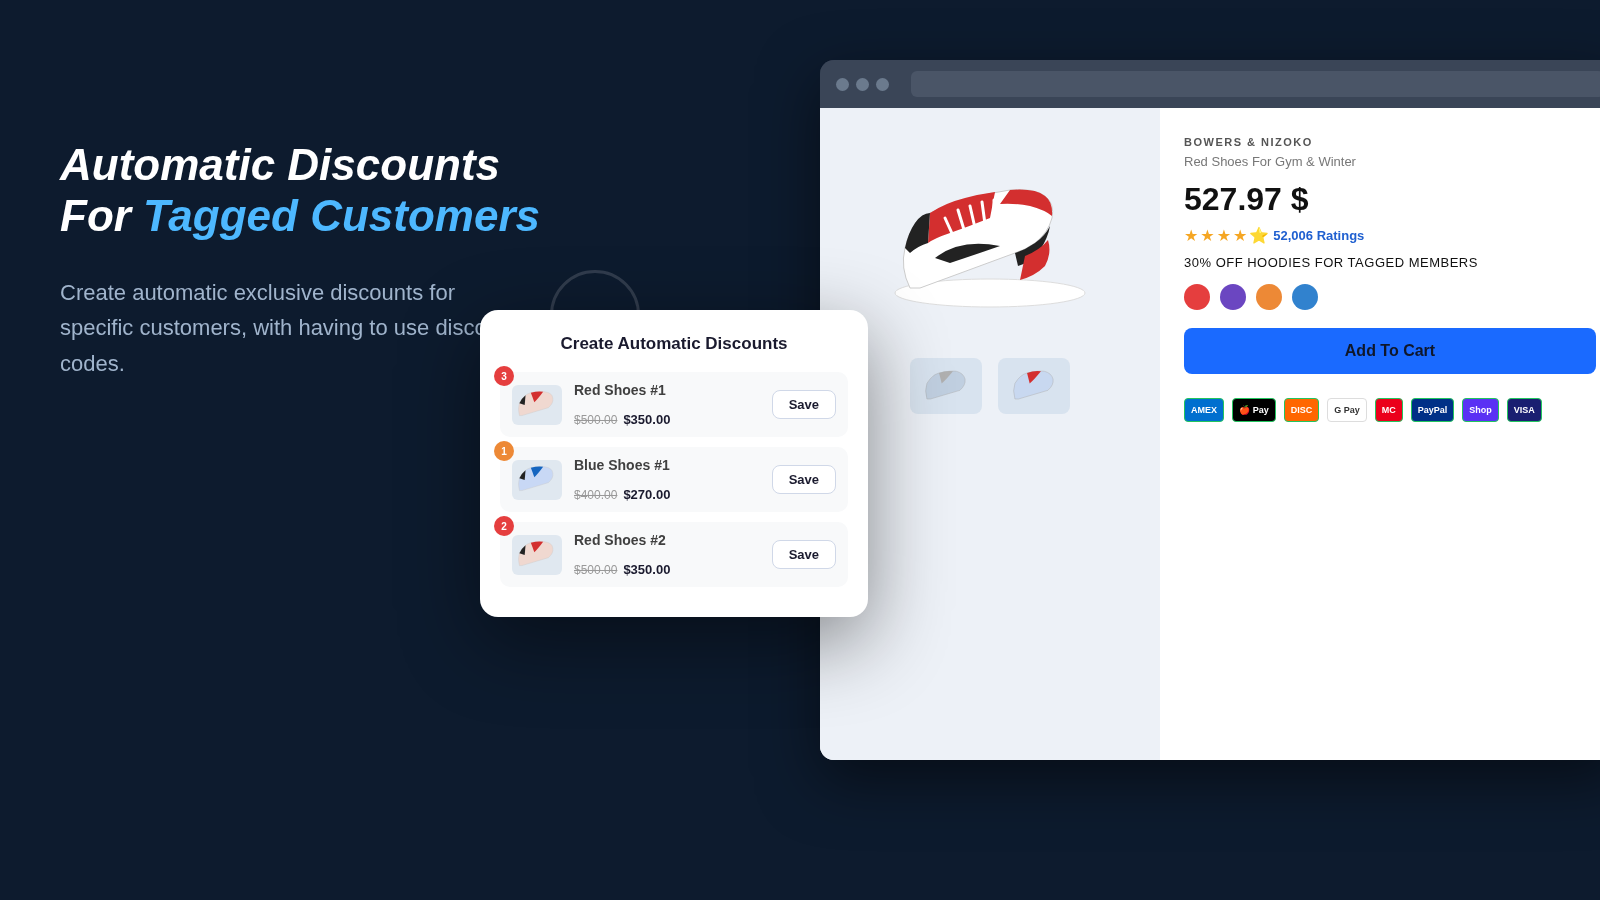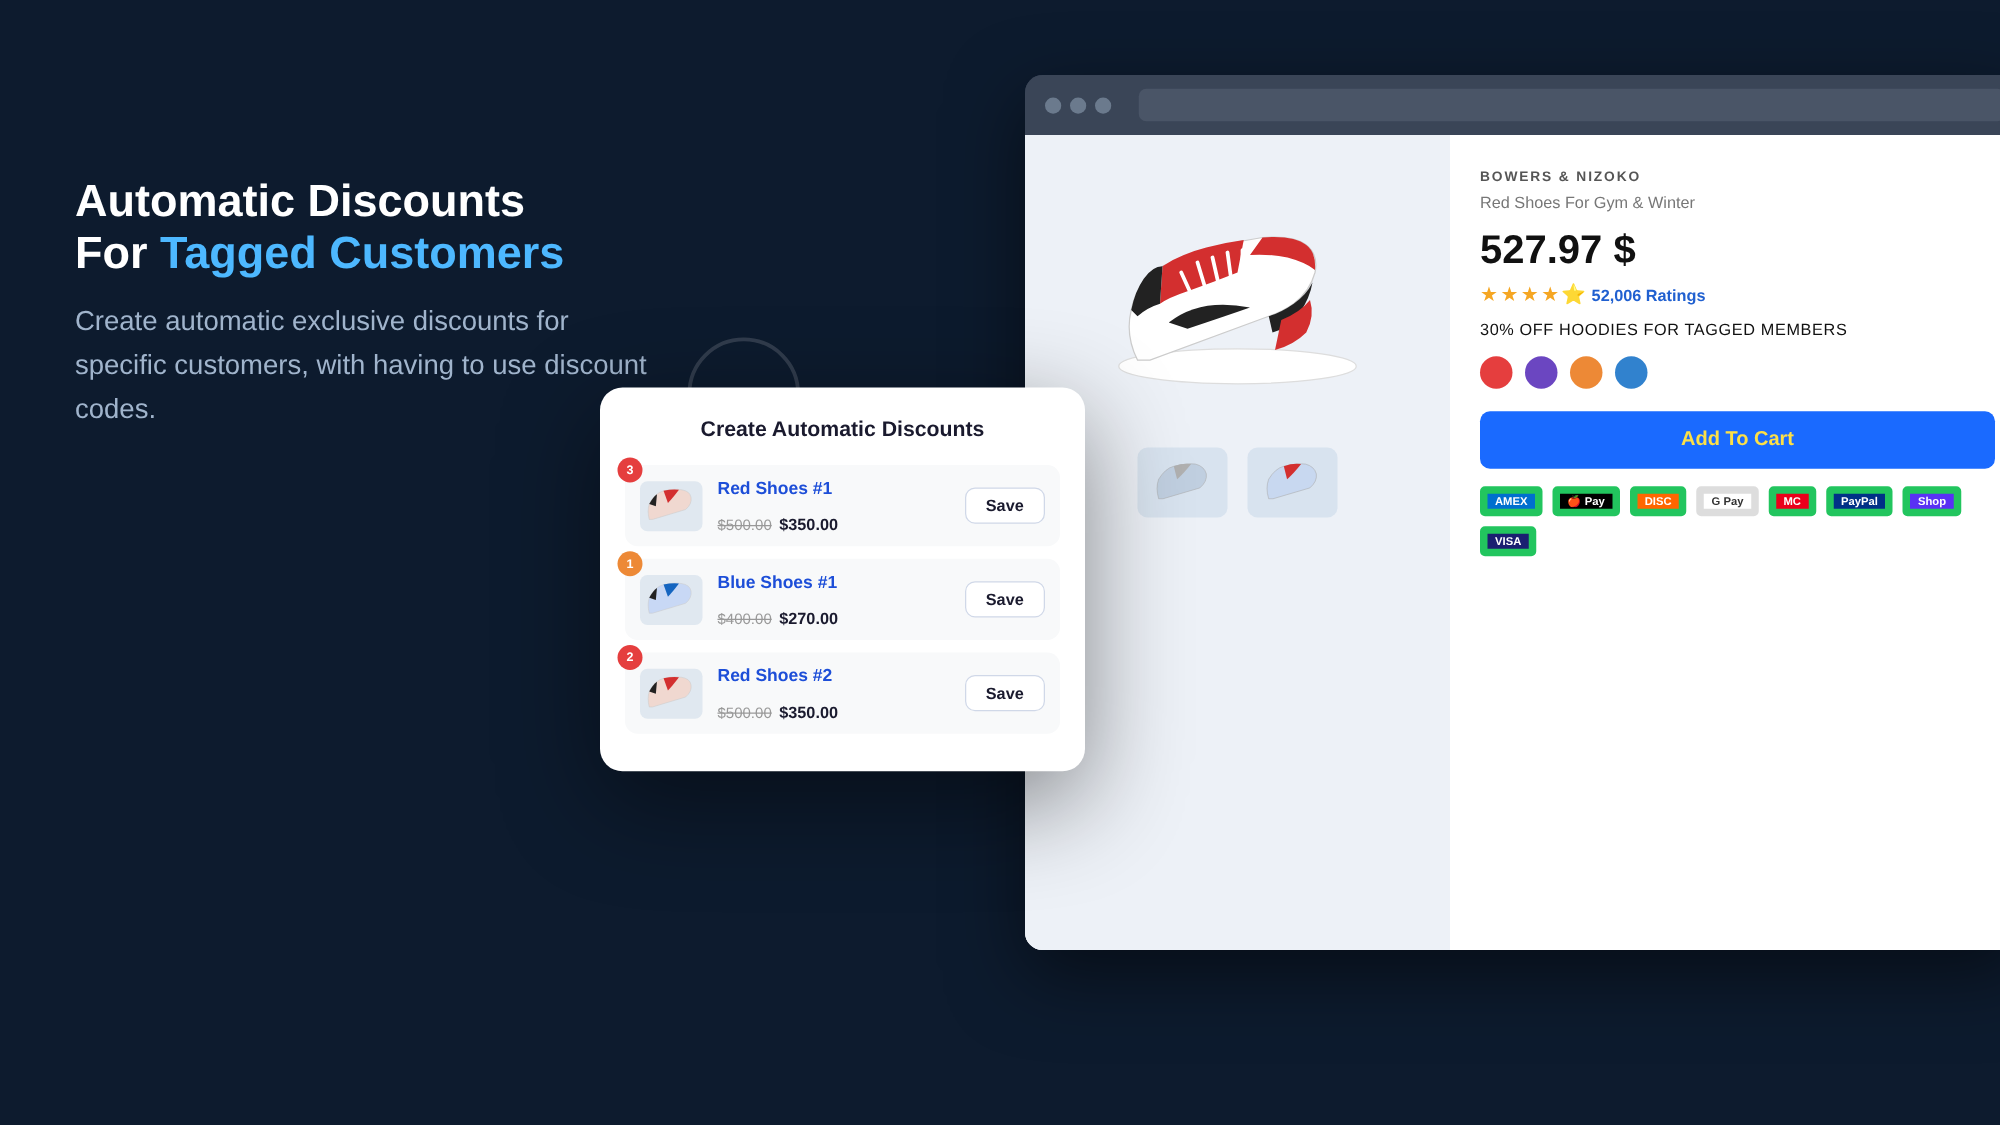--- a/index.html
+++ b/index.html
@@ -13,25 +13,26 @@
     }
 
     
     .left-section {
       position: absolute;
       left: 60px;
       top: 140px;
       width: 580px;
     }
     .headline {
-      font-size: 36px;
+      font-size: 44px;
       font-weight: 800;
       color: #ffffff;
       line-height: 1.15;
-      margin-bottom: 16px;
+      margin-bottom: 34px;
+      font-style: italic;
     }
     .headline .highlight {
       color: #4db8ff;
     }
     .subtext {
       font-size: 22px;
       color: #a0b4cc;
       line-height: 1.6;
       max-width: 460px;
     }
@@ -178,40 +179,40 @@
       margin-bottom: 18px;
     }
     .swatch {
       width: 26px;
       height: 26px;
       border-radius: 50%;
     }
     .add-to-cart-btn {
       width: 100%;
       background: #1a6aff;
-      color: #fde047;
+      color: #0f172a;
       border: none;
       border-radius: 8px;
       padding: 14px;
       font-size: 16px;
       font-weight: 700;
       cursor: pointer;
-      margin-bottom: 14px;
+      margin-bottom: 24px;
     }
     .payment-methods {
       display: flex;
       gap: 8px;
       align-items: center;
       flex-wrap: wrap;
     }
     .payment-badge {
       height: 24px;
       padding: 2px 6px;
       background: #f0f0f0;
-      border: 6px solid #22c55e;
+      border: 1px solid #22c55e;
       border-radius: 4px;
       font-size: 9px;
       font-weight: 700;
       display: flex;
       align-items: center;
       justify-content: center;
       color: #333;
     }
     .payment-badge.amex { background: #006fcf; color: white; }
     .payment-badge.apple { background: #000; color: white; }
@@ -276,21 +277,21 @@
       align-items: center;
       justify-content: center;
       flex-shrink: 0;
     }
     .item-details {
       flex: 1;
     }
     .item-name {
       font-size: 14px;
       font-weight: 700;
-      color: #1d4ed8;
+      color: #404040;
     }
     .item-prices {
       display: flex;
       gap: 6px;
       align-items: center;
       margin-top: 14px;
     }
     .price-original {
       font-size: 12px;
       color: #999;

